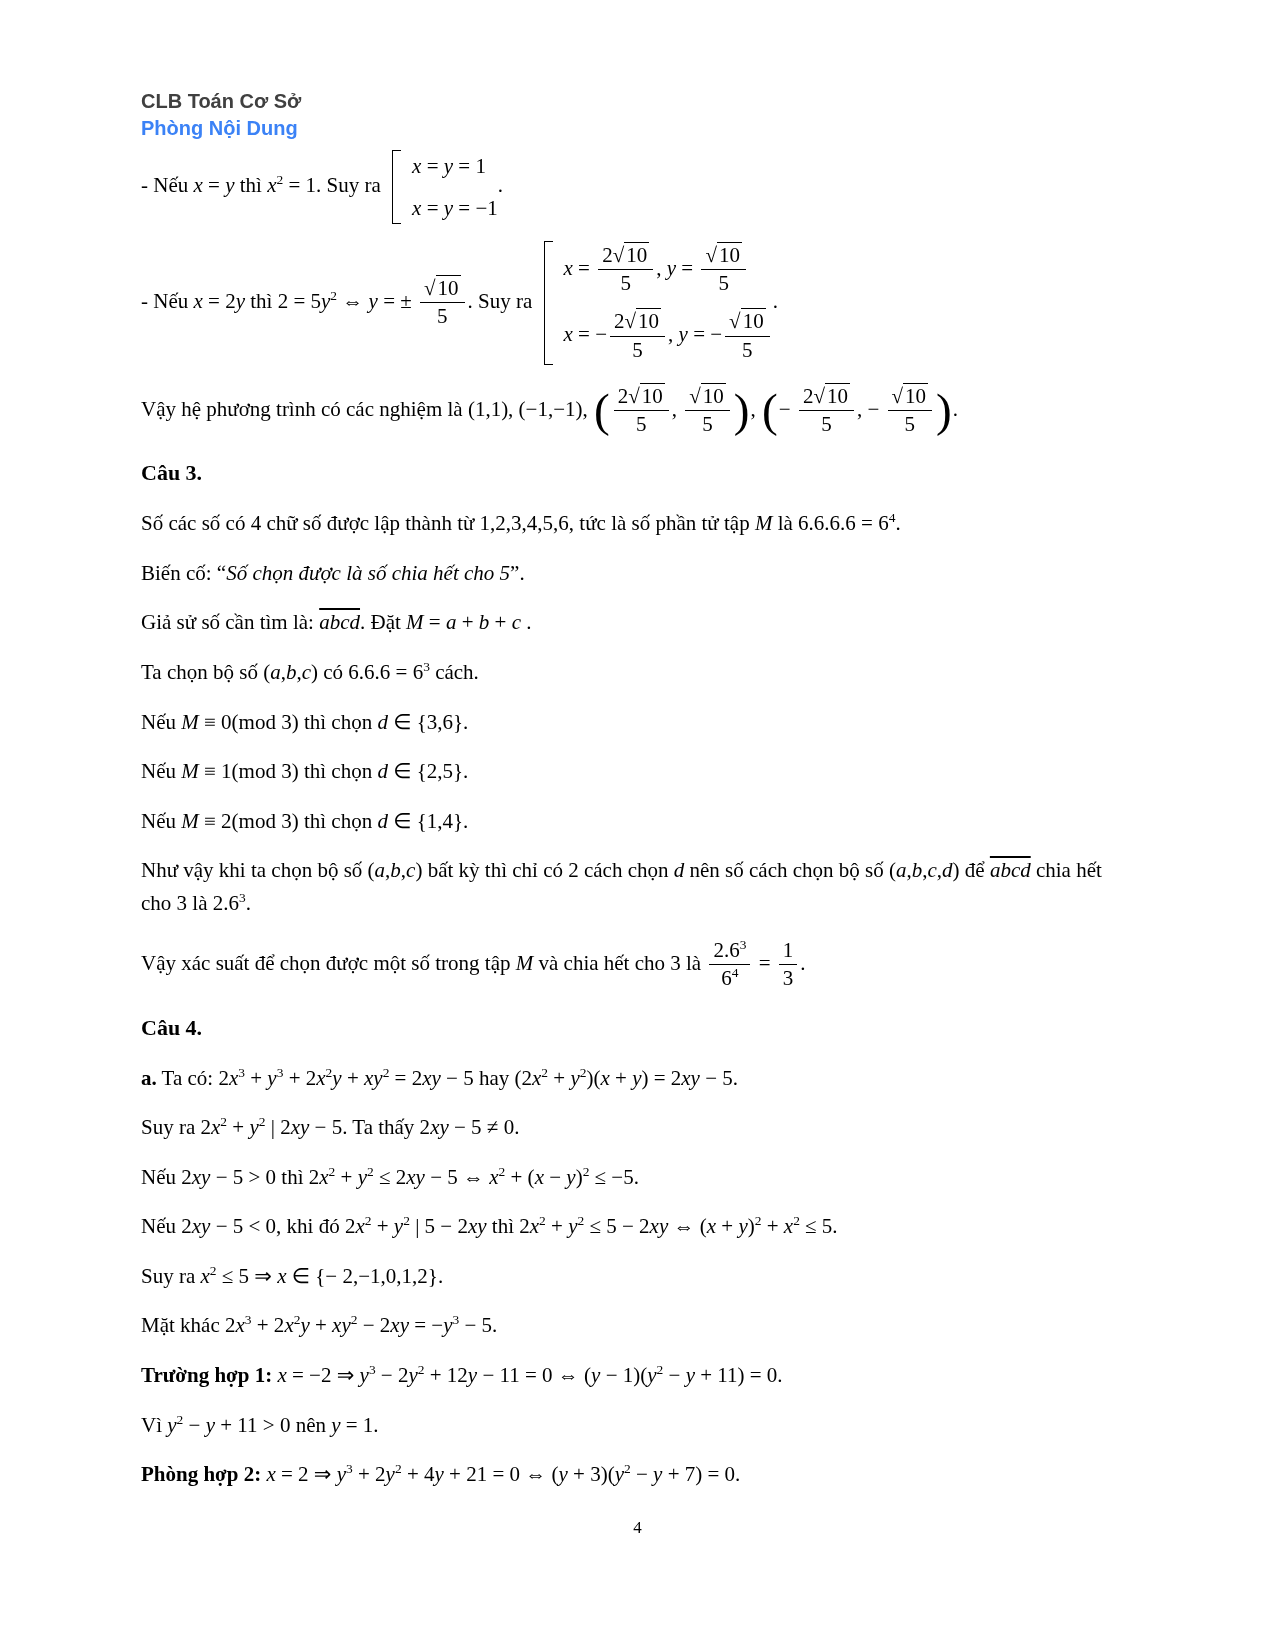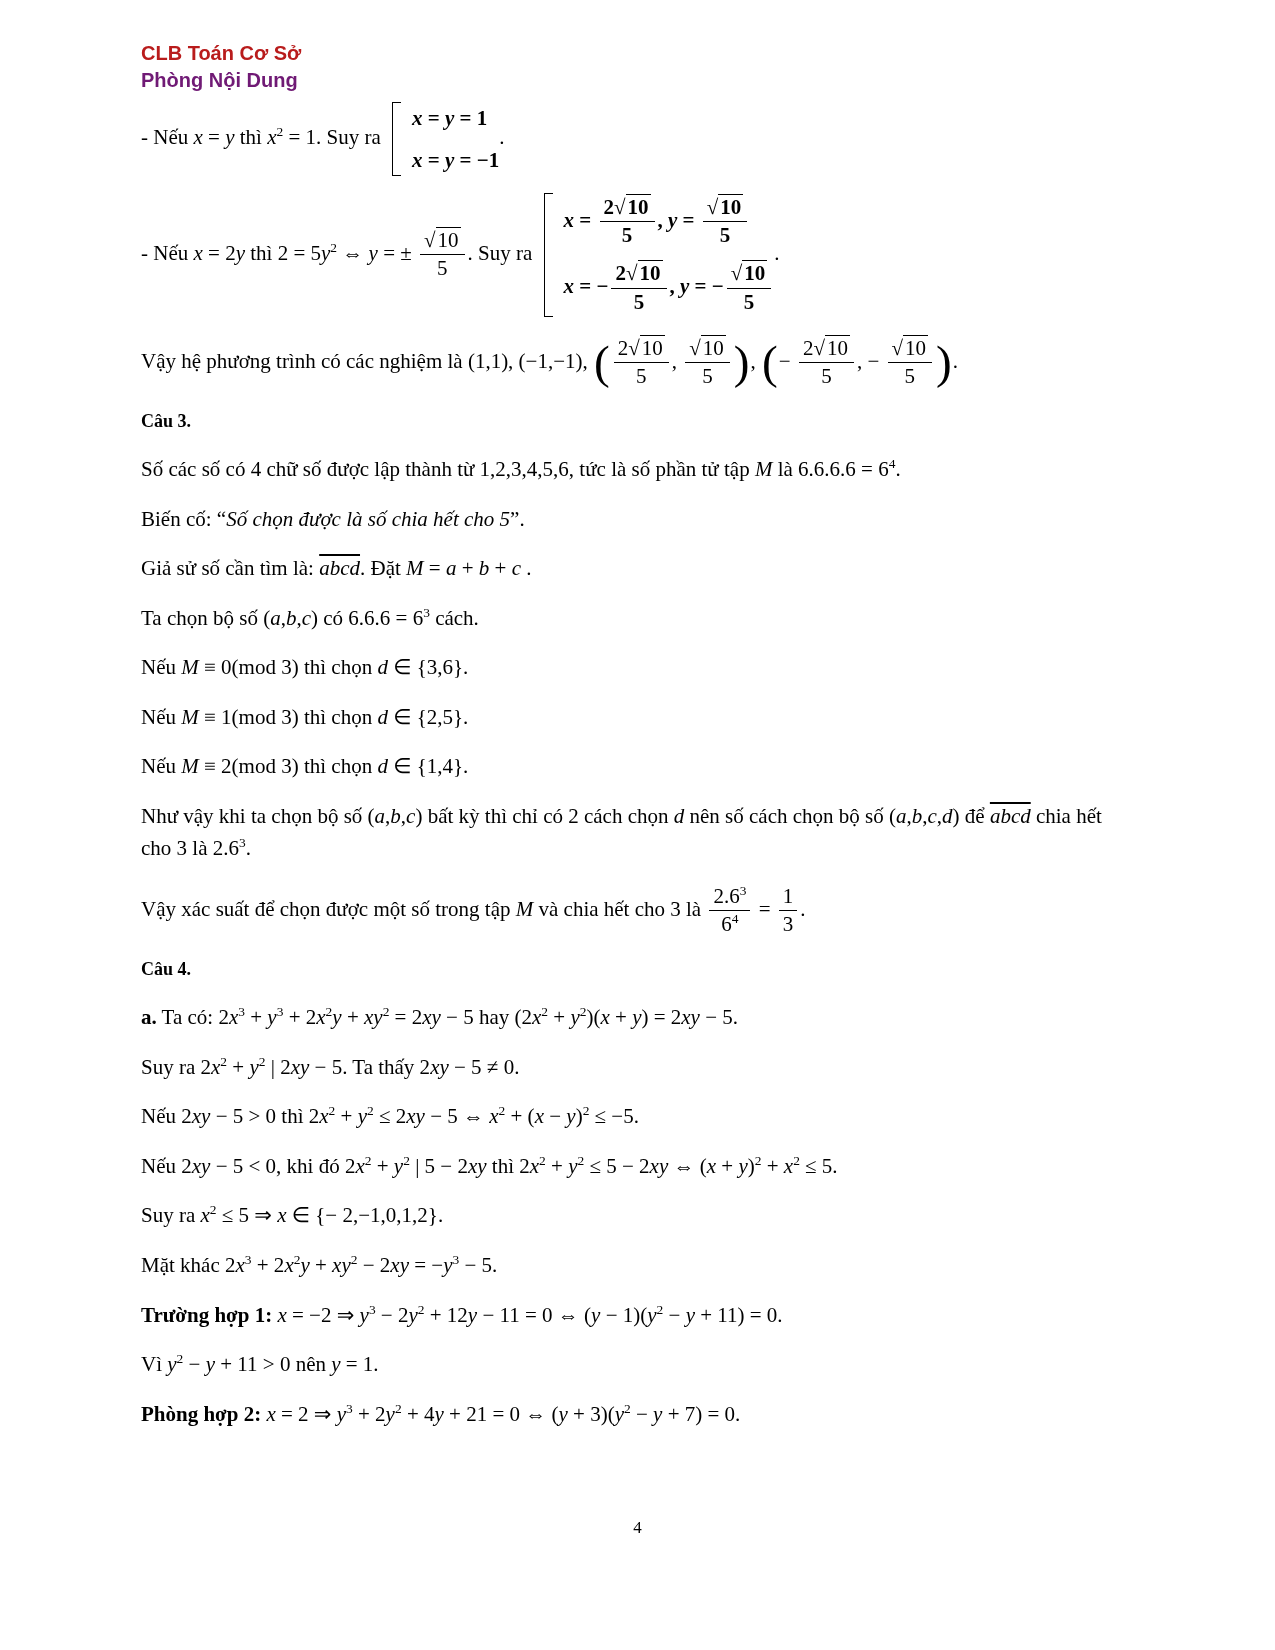--- a/index.html
+++ b/index.html
@@ -5,42 +5,42 @@
   * { margin:0; padding:0; box-sizing:border-box; }
   html, body { background:#ffffff; }
   .page {
     width:1275px; height:1650px; position:relative; background:#fff;
     font-family:"Liberation Serif", serif; font-size:21px; color:#000;
     padding:40px 138px 0 141px; overflow:hidden;
   }
   .hdr { font-family:"Liberation Sans", sans-serif; font-weight:bold; font-size:20px; line-height:1.35; }
   .content { margin-top:8px; }
   .line { margin-bottom:17px; line-height:1.55; }
-  .line.heading { font-weight:bold; margin-top:8px; font-size:18px; }
+  .line.heading { font-weight:bold; margin-top:8px; font-size:22px; }
   sup { font-size:64%; vertical-align:super; line-height:0; }
   i { font-family:"Liberation Serif", serif; }
   .frac { display:inline-block; vertical-align:middle; text-align:center; line-height:1.2; margin:2px 3px; }
   .frac .num { display:block; padding:0 4px 1px; }
   .frac .den { display:block; border-top:1.4px solid #000; padding:1px 4px 0; }
   .sqrt { white-space:nowrap; }
   .sqrt .rad { border-top:1.4px solid #000; padding:0 2px; }
-  .cases { display:inline-flex; align-items:flex-start; vertical-align:middle; margin-left:6px;font-weight:bold; }
+  .cases { display:inline-flex; align-items:flex-start; vertical-align:middle; margin-left:6px; }
   .cases .lb { align-self:stretch; width:9px; border:1.7px solid #000; border-right:none; margin-right:11px; }
   .cases .rows { display:inline-flex; flex-direction:column; gap:9px; text-align:left; }
   .bigp { display:inline-block; font-size:225%; font-weight:400; vertical-align:middle; line-height:1; margin:0 1px; }
   .ov { text-decoration:overline; }
   .pageno { position:absolute; bottom:112px; left:0; width:100%; text-align:center; font-size:17px; }
 </style>
 </head>
 <body>
 
 <div class="page">
   <div class="hdr">
-    <div style="color: #b91c1c;">CLB Toán Cơ Sở</div>
-    <div style="color: #701a75;">Phòng Nội Dung</div>
+    <div style="color: #404040; margin-top: 48px;">CLB Toán Cơ Sở</div>
+    <div style="color: #3b82f6;">Phòng Nội Dung</div>
   </div>
   <div class="content">
       <div class="line">- Nếu <i>x</i> = <i>y</i> thì <i>x</i><sup>2</sup> = 1. Suy ra <span class="cases">
           <span class="lb"></span>
           <span class="rows">
             <span><i>x</i> = <i>y</i> = 1</span>
             <span><i>x</i> = <i>y</i> = −1</span>
           </span>
         </span>.</div>
       <div class="line">- Nếu <i>x</i> = 2<i>y</i> thì 2 = 5<i>y</i><sup>2</sup> ⇔ <i>y</i> = ± <span class="frac"><span class="num"><span class="sqrt">√<span class="rad">10</span></span></span><span class="den">5</span></span>. Suy ra <span class="cases">

